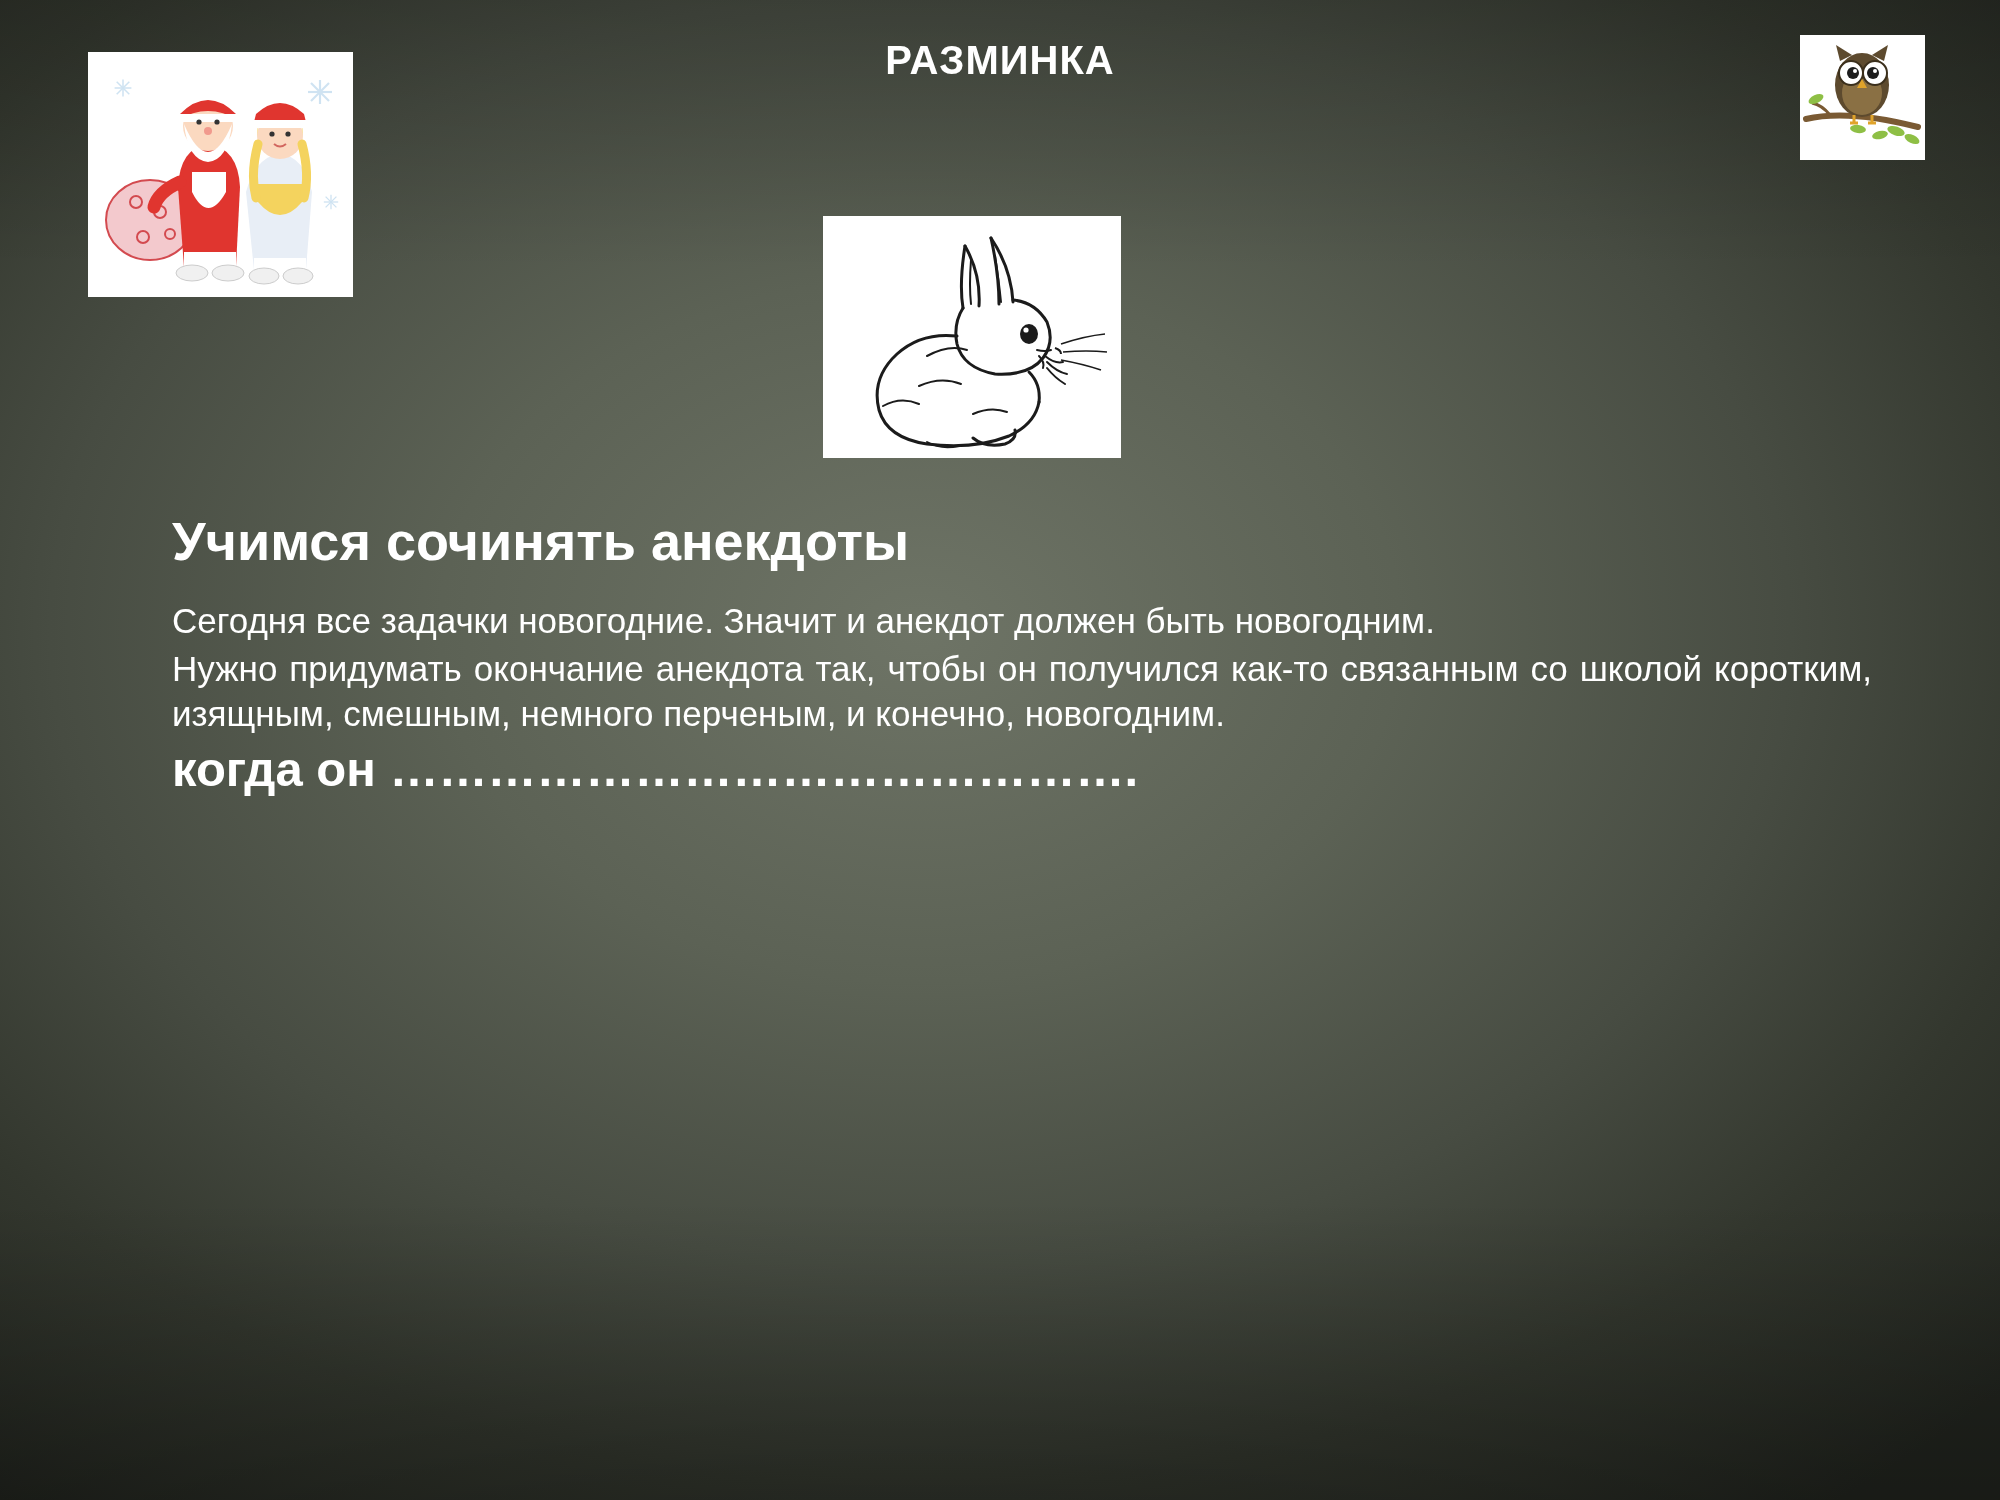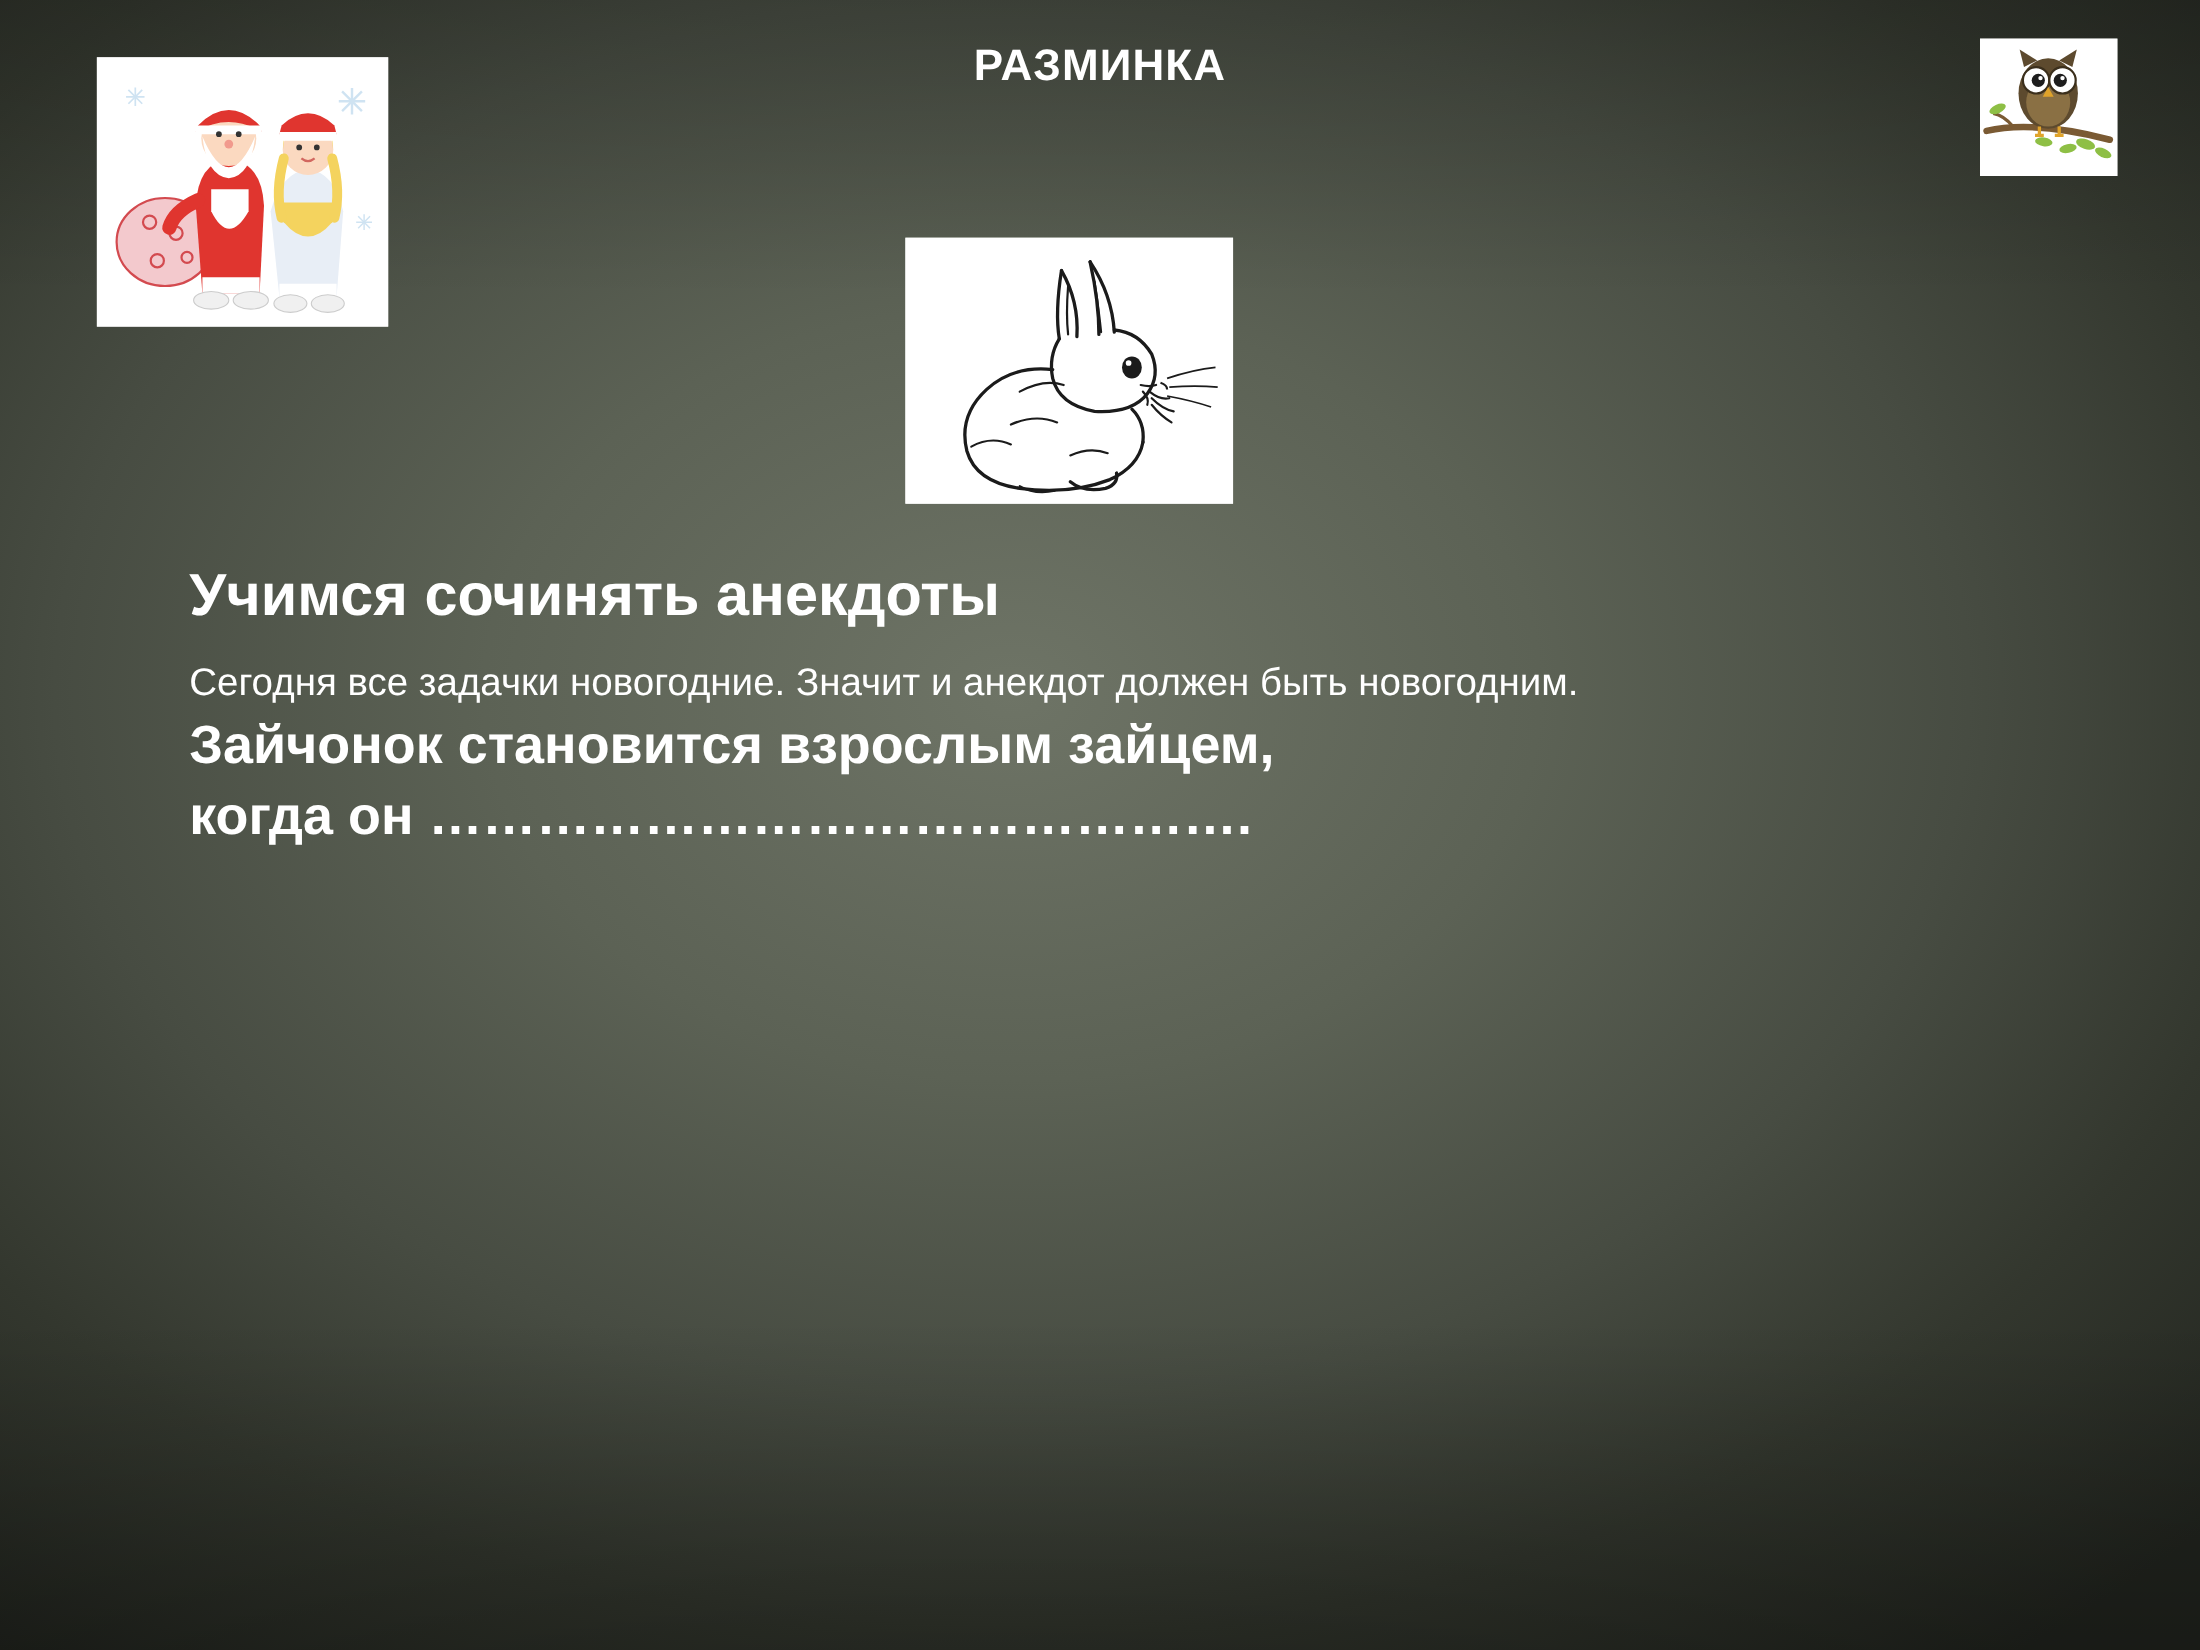--- a/index.html
+++ b/index.html
@@ -275,20 +275,20 @@
         <path d="M238 128 Q262 120 282 118"></path>
         <path d="M240 136 Q264 134 284 136"></path>
         <path d="M238 144 Q260 148 278 154"></path>
       </g>
     </svg>
   </div>
 
   <div class="body-text">
     <div class="heading">Учимся сочинять анекдоты</div>
     <div class="para p1">Сегодня все задачки новогодние. Значит и анекдот должен быть новогодним.</div>
-    <div class="bold-line">Зайчонок становится взрослым зайцем,</div>
+    <div class="para justify">Нужно придумать окончание  анекдота так, чтобы он получился   как-то связанным со школой коротким, изящным, смешным, немного перченым, и конечно, новогодним.</div>
     <div class="lastline">
       <span>когда он</span>
       <span class="dots">……………………………………….</span>
     </div>
   </div>
 
 </div>
 
 </body></html>

